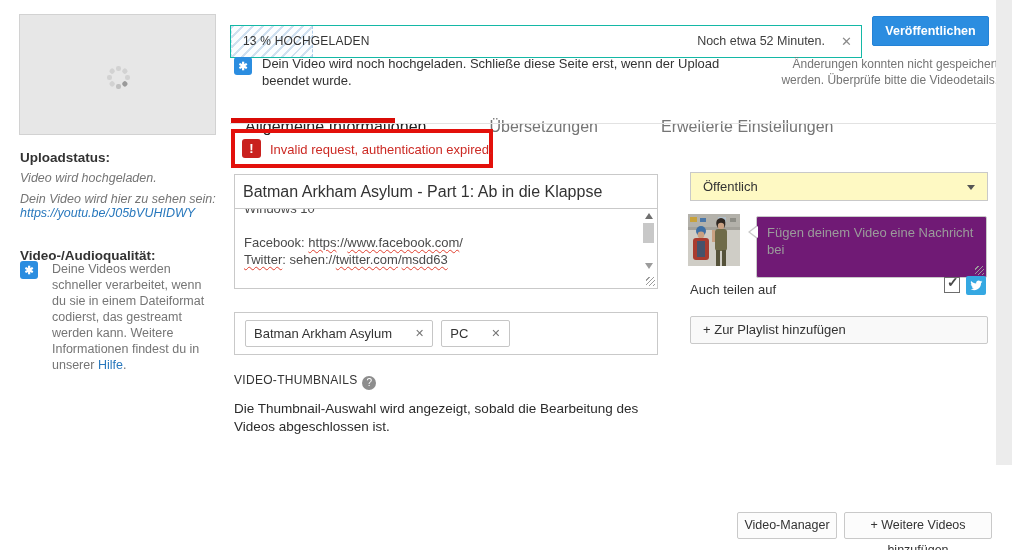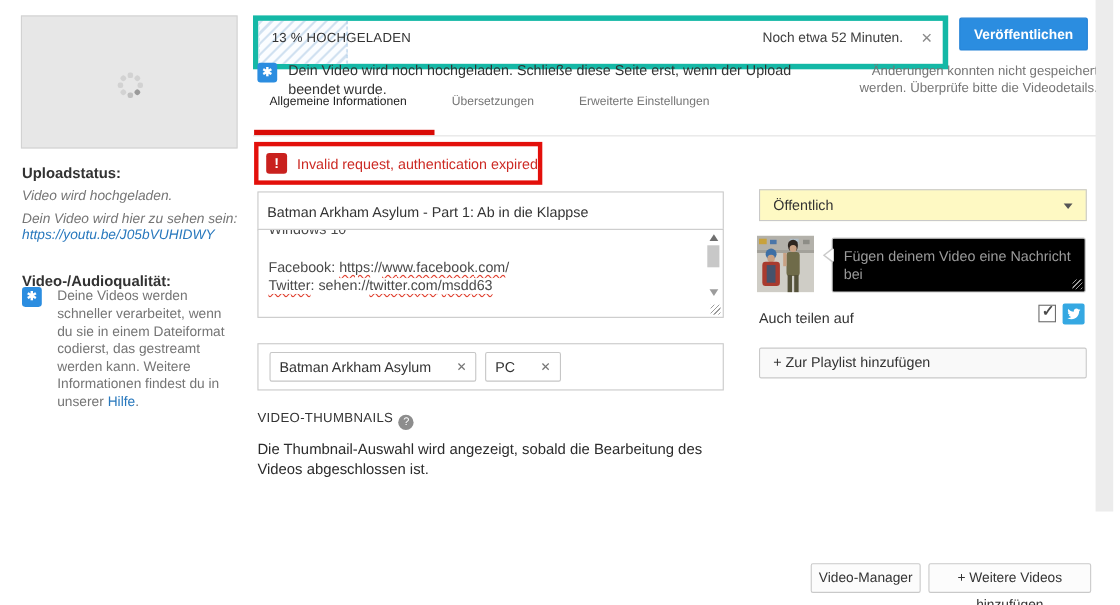--- a/index.html
+++ b/index.html
@@ -26,58 +26,58 @@
   .sb-link { position:absolute; left:20px; font-size:12.5px; color:var(--link-blue,#2878bd); cursor:pointer; }
   .quality-star { position:absolute; left:20px; top:261px; }
   .quality-text { position:absolute; left:52px; top:261px; width:164px; font-size:12.5px; color:#757575; line-height:16px; }
   .quality-text a { color:var(--link-blue,#2878bd); text-decoration:none; cursor:pointer; }
 
   .star-icon { display:inline-block; width:18px; height:18px; border-radius:3px;
     background:var(--accent-blue,#2b8de0); color:#fff; font-size:11px; line-height:18px;
     text-align:center; font-weight:bold; }
 
   
-  .progress-bar { position:absolute; left:230px; top:14px; width:632px; height:49px;
-    background:#fff; border:5px solid #14b8a6; }
+  .progress-bar { position:absolute; left:230px; top:25px; width:632px; height:33px;
+    background:#fff; border:1px solid #14b8a6; }
   .progress-fill { position:absolute; left:0; top:0; bottom:0; width:13%;
     background:repeating-linear-gradient(135deg,#cfe0f0 0,#cfe0f0 2px,#fbfdff 2px,#fbfdff 7px);
     border-right:1px dashed #aecbe8; border-left:1px dashed #cfe3f4; }
   .progress-label { position:absolute; left:12px; top:0; line-height:31px; font-size:12px; color:#333; letter-spacing:.2px; }
   .time-remaining { position:absolute; right:36px; top:0; line-height:31px; font-size:12.5px; color:#404040; }
   .progress-close { position:absolute; right:9px; top:0; line-height:31px; font-size:13px; color:#8a8a8a; cursor:pointer; }
 
   .publish-btn { position:absolute; left:872px; top:16px; width:117px; height:30px;
     background:var(--accent-blue,#2b8de0); border:1px solid #2482d6; border-radius:2px;
     color:#fff; font-size:12.5px; font-weight:bold; text-align:center; line-height:28px; cursor:pointer; }
 
   
   .notice-star { position:absolute; left:234px; top:57px; }
   .notice-text { position:absolute; left:262px; top:55px; width:470px; font-size:13px; line-height:17px; color:#333; }
   .save-error { position:absolute; left:758px; top:56px; width:240px; text-align:right;
     font-size:12px; line-height:16px; color:#757575; }
 
   
-  .tabs { position:absolute; left:245px; top:86px; display:flex; column-gap:41px; font-size:11px; }
+  .tabs { position:absolute; left:245px; top:118px; display:flex; column-gap:63px; font-size:16px; }
   .tab { color:#757575; cursor:pointer; white-space:nowrap; }
   .tab.active { color:#212121; }
   .tab-underline { position:absolute; left:231px; top:118px; width:164px; height:5px; background:var(--tab-red,#d90b06); }
   .tab-border { position:absolute; left:230px; top:123px; width:780px; height:1px; background:#e2e2e2; }
 
   
   .annotation-box { position:absolute; left:231px; top:129px; width:262px; height:39px;
     border:4px solid var(--annotation-red,#e3100b); }
   .error-icon { position:absolute; left:242px; top:139px; width:19px; height:19px; border-radius:3px;
     background:var(--error-red,#c9211e); color:#fff; font-weight:bold; font-size:13px;
     text-align:center; line-height:19px; }
   .error-msg { position:absolute; left:270px; top:142px; font-size:13px; color:#cc2a24; }
 
   
   .title-input { position:absolute; left:234px; top:174px; width:424px; height:36px;
     border:1px solid #c9c9c9; background:#fff; font-family:"Liberation Sans",sans-serif;
-    font-size:13px; color:#333; padding:0 8px; outline:none; }
+    font-size:16px; color:#333; padding:0 8px; outline:none; }
 
   .desc-box { position:absolute; left:234px; top:208px; width:424px; height:81px;
     border:1px solid #c9c9c9; background:#fff; overflow:hidden; cursor:text; }
   .desc-content { position:absolute; left:9px; top:-9px; right:24px; font-size:13px; line-height:17px; color:#4a4a4a; }
   .desc-content .blank { height:17px; }
   .misspell { text-decoration:underline wavy #e0402f 1px; text-underline-offset:2px; }
   .ta-scroll { position:absolute; right:2px; top:2px; width:13px; height:58px; }
   .arrow-up, .arrow-down { position:absolute; left:3px; width:0; height:0; cursor:pointer; }
   .arrow-up { top:2px; border-left:4px solid transparent; border-right:4px solid transparent; border-bottom:6px solid #6f6f6f; }
   .arrow-down { bottom:0; border-left:4px solid transparent; border-right:4px solid transparent; border-top:6px solid #9c9c9c; }
@@ -98,22 +98,22 @@
 
   
   .privacy-dd { position:absolute; left:690px; top:172px; width:298px; height:29px;
     border:1px solid #c9c9c9; background:#fef9c3; font-size:13px; color:#333;
     line-height:27px; padding-left:12px; cursor:pointer; }
   .dd-caret { position:absolute; right:12px; top:12px; width:0; height:0;
     border-left:4px solid transparent; border-right:4px solid transparent; border-top:5px solid #555; }
 
   .photo-thumb { position:absolute; left:688px; top:214px; width:52px; height:52px; overflow:hidden; }
 
-  .bubble { position:absolute; left:756px; top:216px; width:231px; height:50px;
-    border:1px solid #c9c9c9; border-radius:2px; background:#000000; cursor:text; }
+  .bubble { position:absolute; left:756px; top:216px; width:231px; height:62px;
+    border:1px solid #c9c9c9; border-radius:2px; background:#701a75; cursor:text; }
   .bubble::before { content:""; position:absolute; left:-9px; top:8px;
     border-top:7px solid transparent; border-bottom:7px solid transparent; border-right:9px solid #c9c9c9; }
   .bubble::after { content:""; position:absolute; left:-7px; top:9px;
     border-top:6px solid transparent; border-bottom:6px solid transparent; border-right:8px solid #fff; }
   .bubble-placeholder { display:block; padding:7px 10px 0; font-size:13px; line-height:17px; color:#9b9b9b; }
 
   .share-label { position:absolute; left:690px; top:282px; font-size:13px; color:#333; }
   .share-checkbox { position:absolute; left:944px; top:277px; width:16px; height:16px;
     border:1px solid #6d6d6d; background:#fff; cursor:pointer; }
   .share-checkbox .check { position:absolute; left:2px; top:-4px; font-size:14px; font-weight:bold; color:#4a4a4a; }

